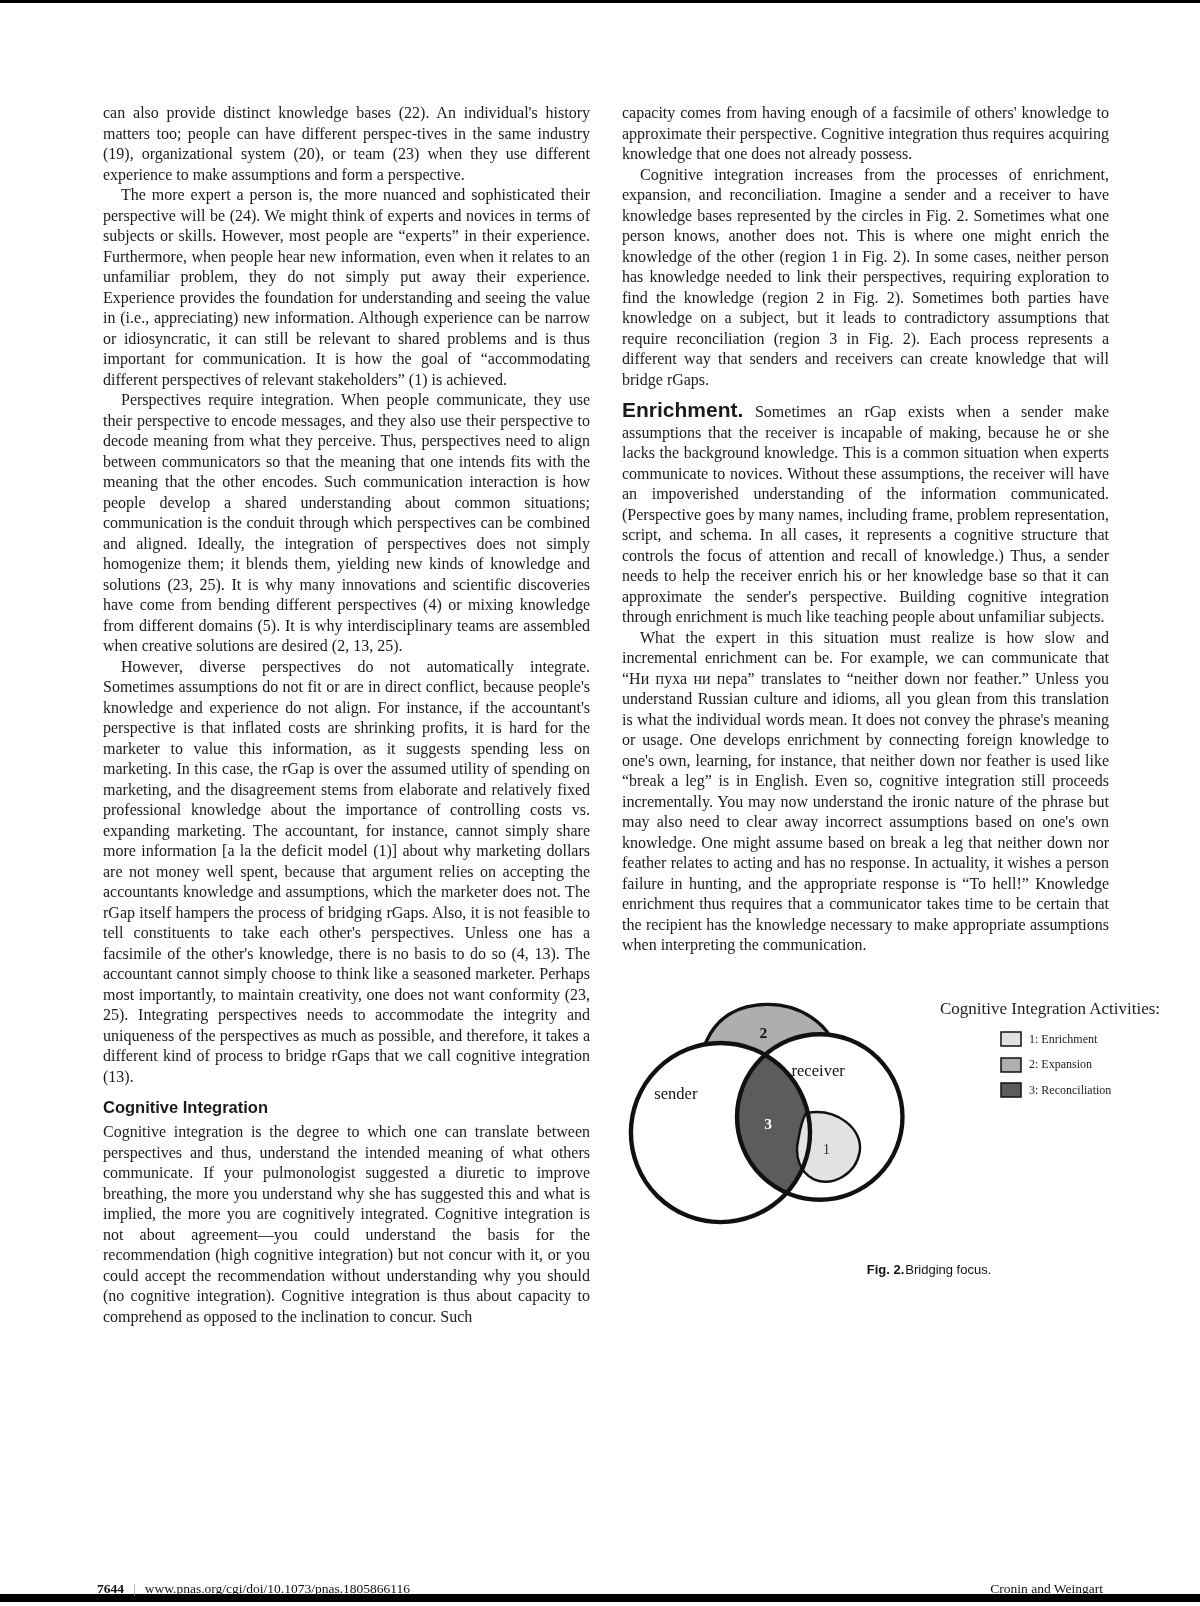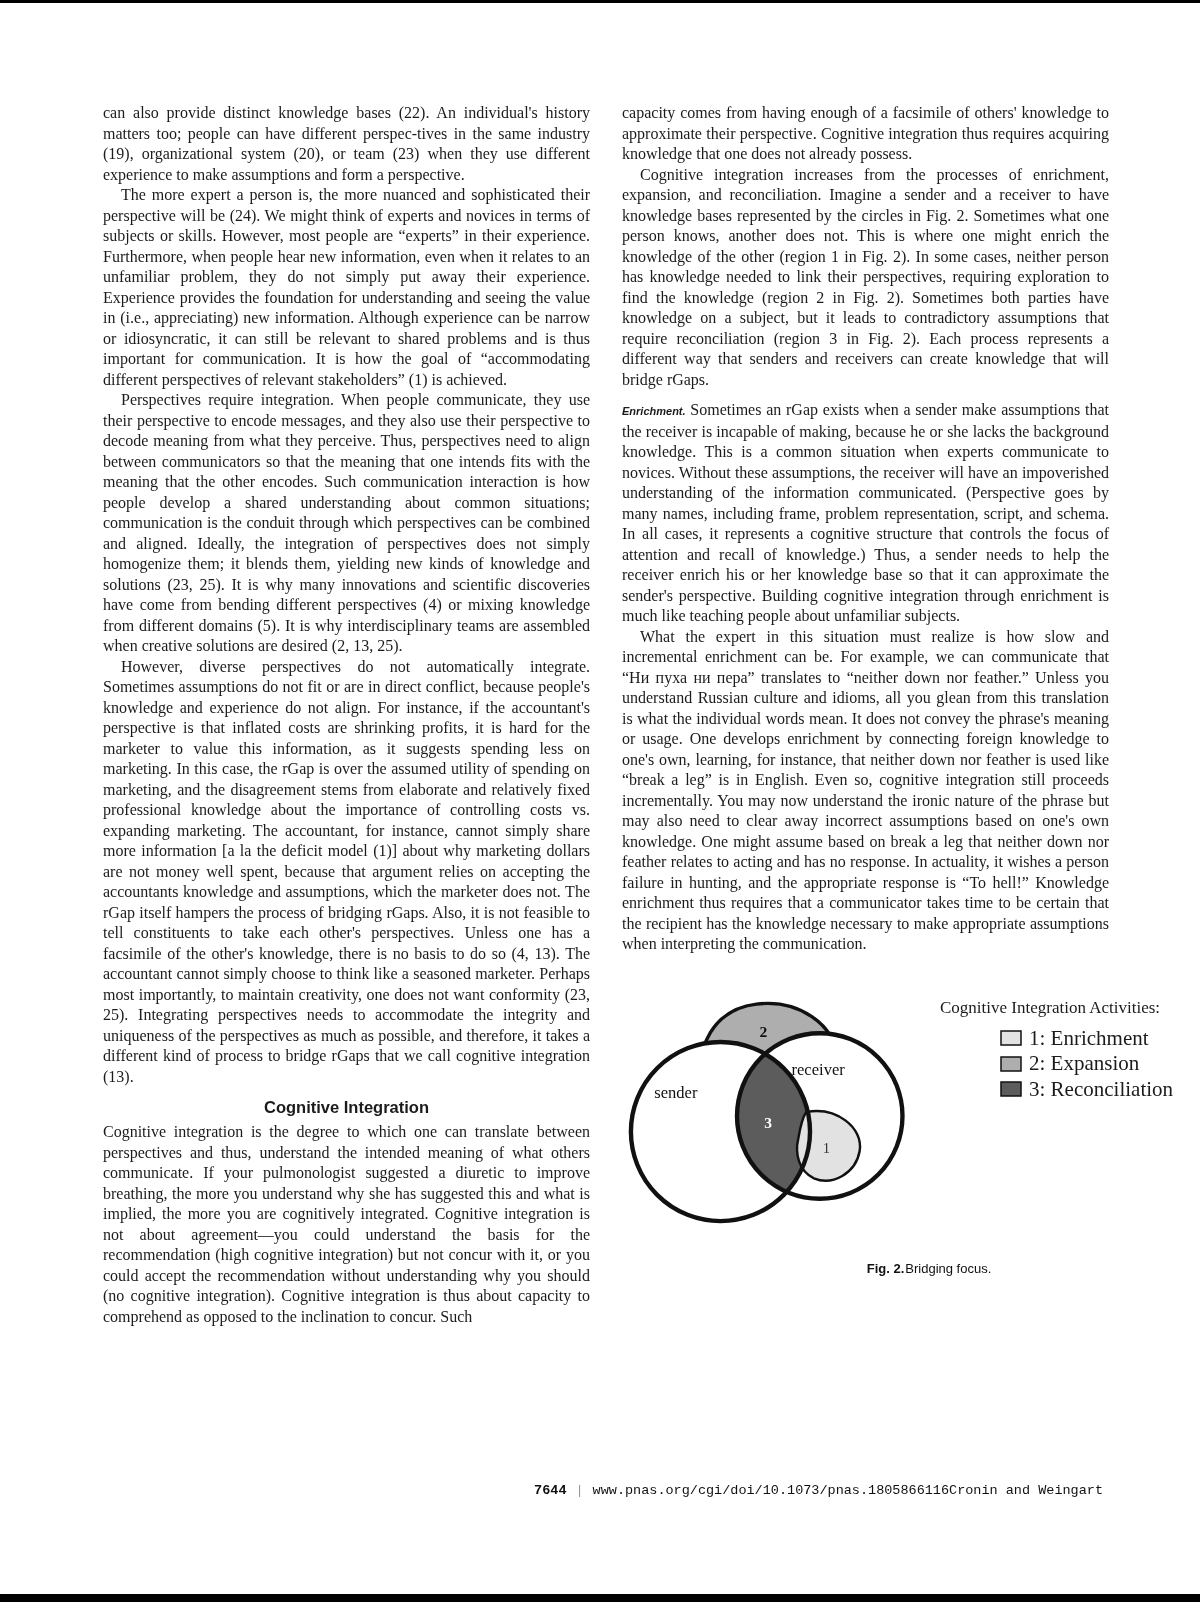--- a/index.html
+++ b/index.html
@@ -11,45 +11,45 @@
   }
   .edge-top { position:absolute; top:0; left:0; width:100%; height:3px; background:#000; }
   .edge-bottom { position:absolute; bottom:4px; left:0; width:100%; height:8px; background:#000; }
 
   .content { position:absolute; top:103px; left:103px; width:1006px; display:flex; gap:32px; }
   .col { width:487px; font-size:16px; line-height:20.5px; text-align:justify; }
   .col p { margin:0; }
   p.ind { text-indent:18px; }
   h2.section-heading {
     font-family:"Liberation Sans", sans-serif; font-weight:bold;
-    font-size:16.5px; line-height:20px; margin:10px 0 5px; text-align:center;
+    font-size:16.5px; line-height:20px; margin:10px 0 5px; text-align:left;
   }
-  .runin { font-family:"Liberation Sans", sans-serif; font-weight:bold; font-size:11px;font-style:italic; }
+  .runin { font-family:"Liberation Sans", sans-serif; font-weight:bold; font-size:21px; }
   p.gap-top { margin-top:10px !important; }
 
   figure.fig { margin-top:42px; margin-left:6px; width:556px; position:relative; }
   .fig-body { display:flex; align-items:flex-start; }
   .venn-svg { width:292px; height:238px; flex:0 0 auto; }
   .venn-text { font-family:"Liberation Serif", serif; }
   .legend { margin-left:20px; padding-top:0; }
   .legend-title { font-size:17px; line-height:1.25; white-space:nowrap; }
   .legend-items { margin-top:10px; margin-left:60px; }
   .legend-item { display:flex; align-items:center; margin-bottom:5px; }
   .legend-swatch { width:22px; height:16px; margin-right:7px; flex:0 0 auto; }
-  .legend-label { font-size:21px; white-space:nowrap; }
+  .legend-label { font-size:12px; white-space:nowrap; }
   figcaption {
     margin-top:24px; text-align:center; padding-left:46px;
     font-family:"Liberation Sans", sans-serif; font-size:13px; color:#111;
   }
   figcaption .cap-label { font-weight:bold; margin-right:1px; }
 
   .footer {
-    position:absolute; top:1483px; left:97px; width:1006px;
-    display:flex; justify-content:flex-end; align-items:baseline;
-    font-family:Liberation Mono, monospace; font-size:13.5px; color:#111;
+    position:absolute; top:1581px; left:97px; width:1006px;
+    display:flex; justify-content:space-between; align-items:baseline;
+    font-family:Liberation Serif, serif; font-size:13.5px; color:#111;
   }
   .footer-left .pg { font-weight:bold; }
   .footer-left .sep { color:#999; padding:0 9px; font-weight:normal; }
 </style>
 </head>
 <body>
 
 <div class="edge-top"></div>
 <div class="edge-bottom"></div>
 

